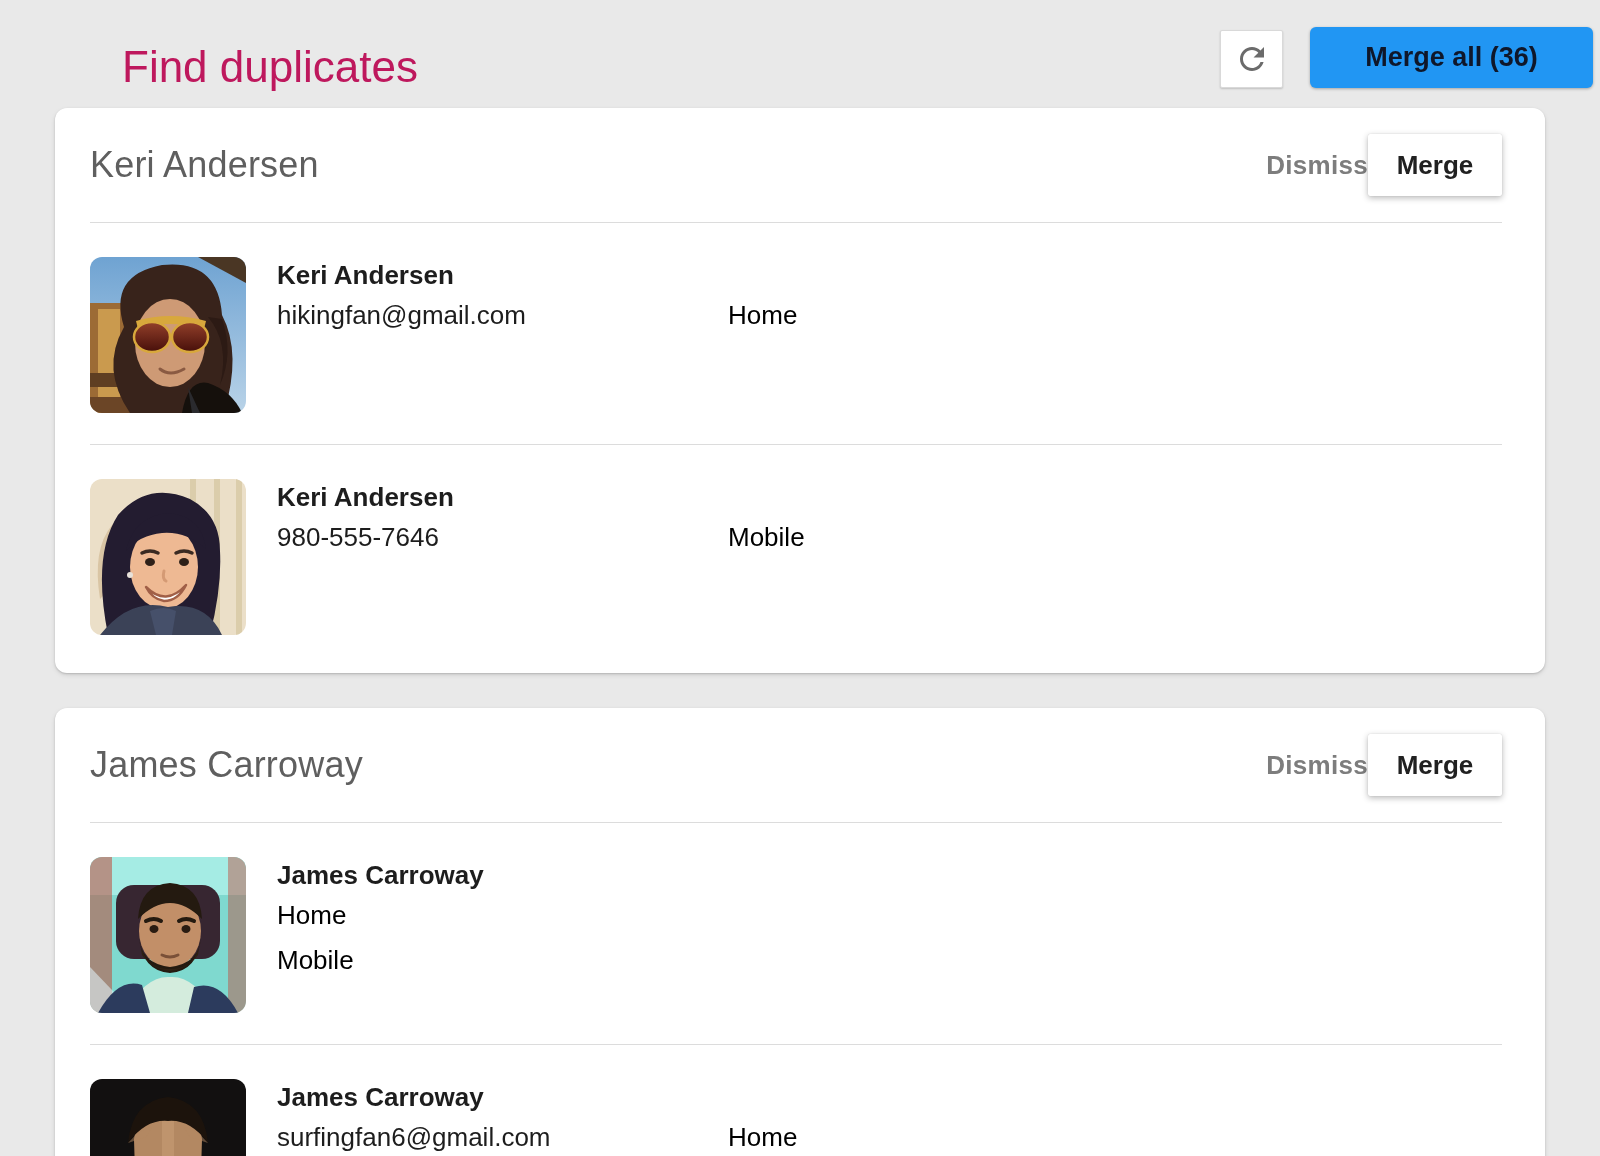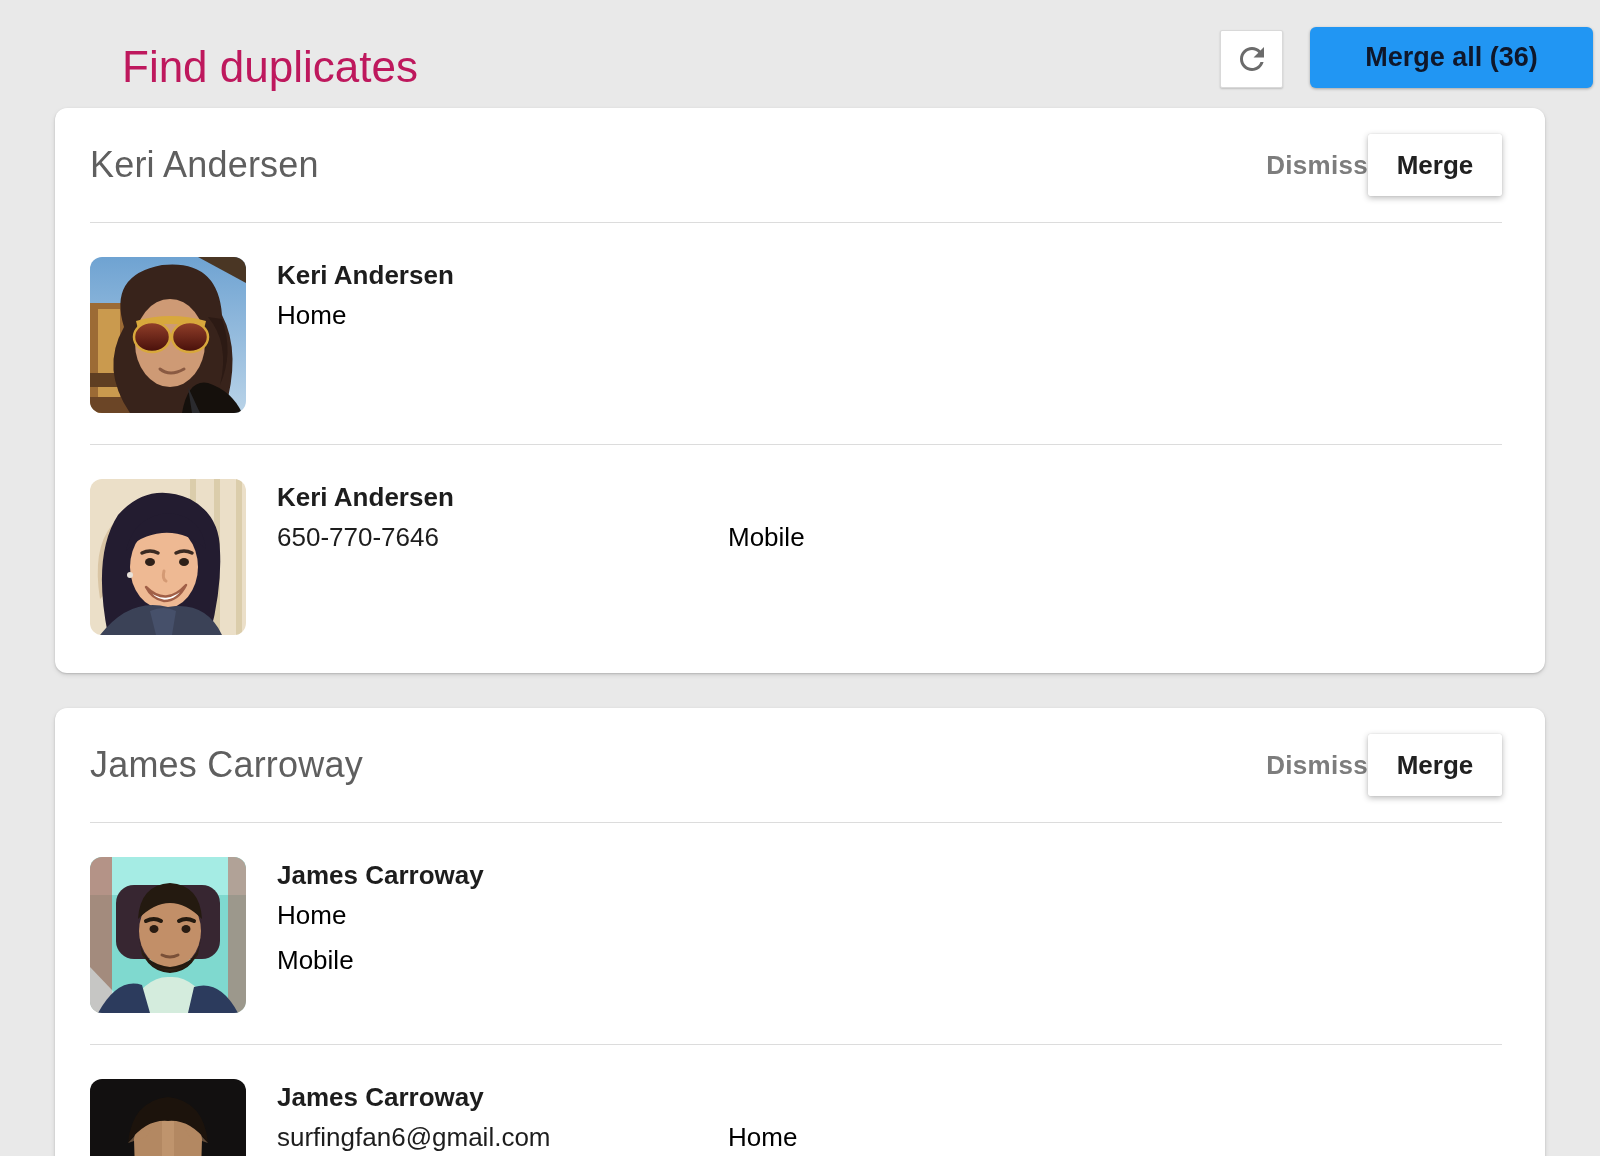--- a/index.html
+++ b/index.html
@@ -117,20 +117,21 @@
         <ellipse cx="62" cy="80" rx="18" ry="15" fill="url(#lens1)" stroke="#d8a83c" stroke-width="2.5"></ellipse>
         <ellipse cx="100" cy="80" rx="18" ry="15" fill="url(#lens1)" stroke="#d8a83c" stroke-width="2.5"></ellipse>
         <path d="M70 112 Q80 120 94 112" stroke="#8a5a42" stroke-width="3" fill="none" stroke-linecap="round"></path>
         <path d="M92 156 Q98 122 118 126 Q142 134 152 156 Z" fill="#15100c"></path>
         <path d="M98 130 L110 156 L102 156 Z" fill="#2a2a2e"></path>
       </svg>
     </div>
     <div class="contact-info">
       <div class="contact-name">Keri Andersen</div>
       <div class="field-row">
+        <div class="field-value">hikingfan@gmail.com</div>
         <div class="field-label">Home</div>
       </div>
     </div>
   </div>
 
   <div class="divider"></div>
 
   <div class="contact-row">
     <div class="contact-photo">
       <svg viewBox="0 0 156 156">
@@ -149,21 +150,21 @@
         <path d="M74 92 Q72 100 76 102" stroke="#d49a74" stroke-width="3" fill="none" stroke-linecap="round"></path>
         <path d="M56 108 Q76 128 96 106 Q88 122 74 122 Q62 120 56 108 Z" fill="#ffffff" stroke="#a05f47" stroke-width="2.5" stroke-linejoin="round"></path>
         <circle cx="40" cy="96" r="3" fill="#e8e2da"></circle>
         <path d="M10 156 Q40 118 78 128 Q116 122 132 156 Z" fill="#3b4257"></path>
         <path d="M60 132 Q74 126 86 132 L82 156 L66 156 Z" fill="#46506a"></path>
       </svg>
     </div>
     <div class="contact-info">
       <div class="contact-name">Keri Andersen</div>
       <div class="field-row">
-        <div class="field-value">650-770-7646</div>
+        <div class="field-value">980-555-7646</div>
         <div class="field-label">Mobile</div>
       </div>
     </div>
   </div>
 </div>
 
 <div class="card card-2">
   <div class="card-header">
     <div class="card-title">James Carroway</div>
     <button class="dismiss-btn">Dismiss</button>

